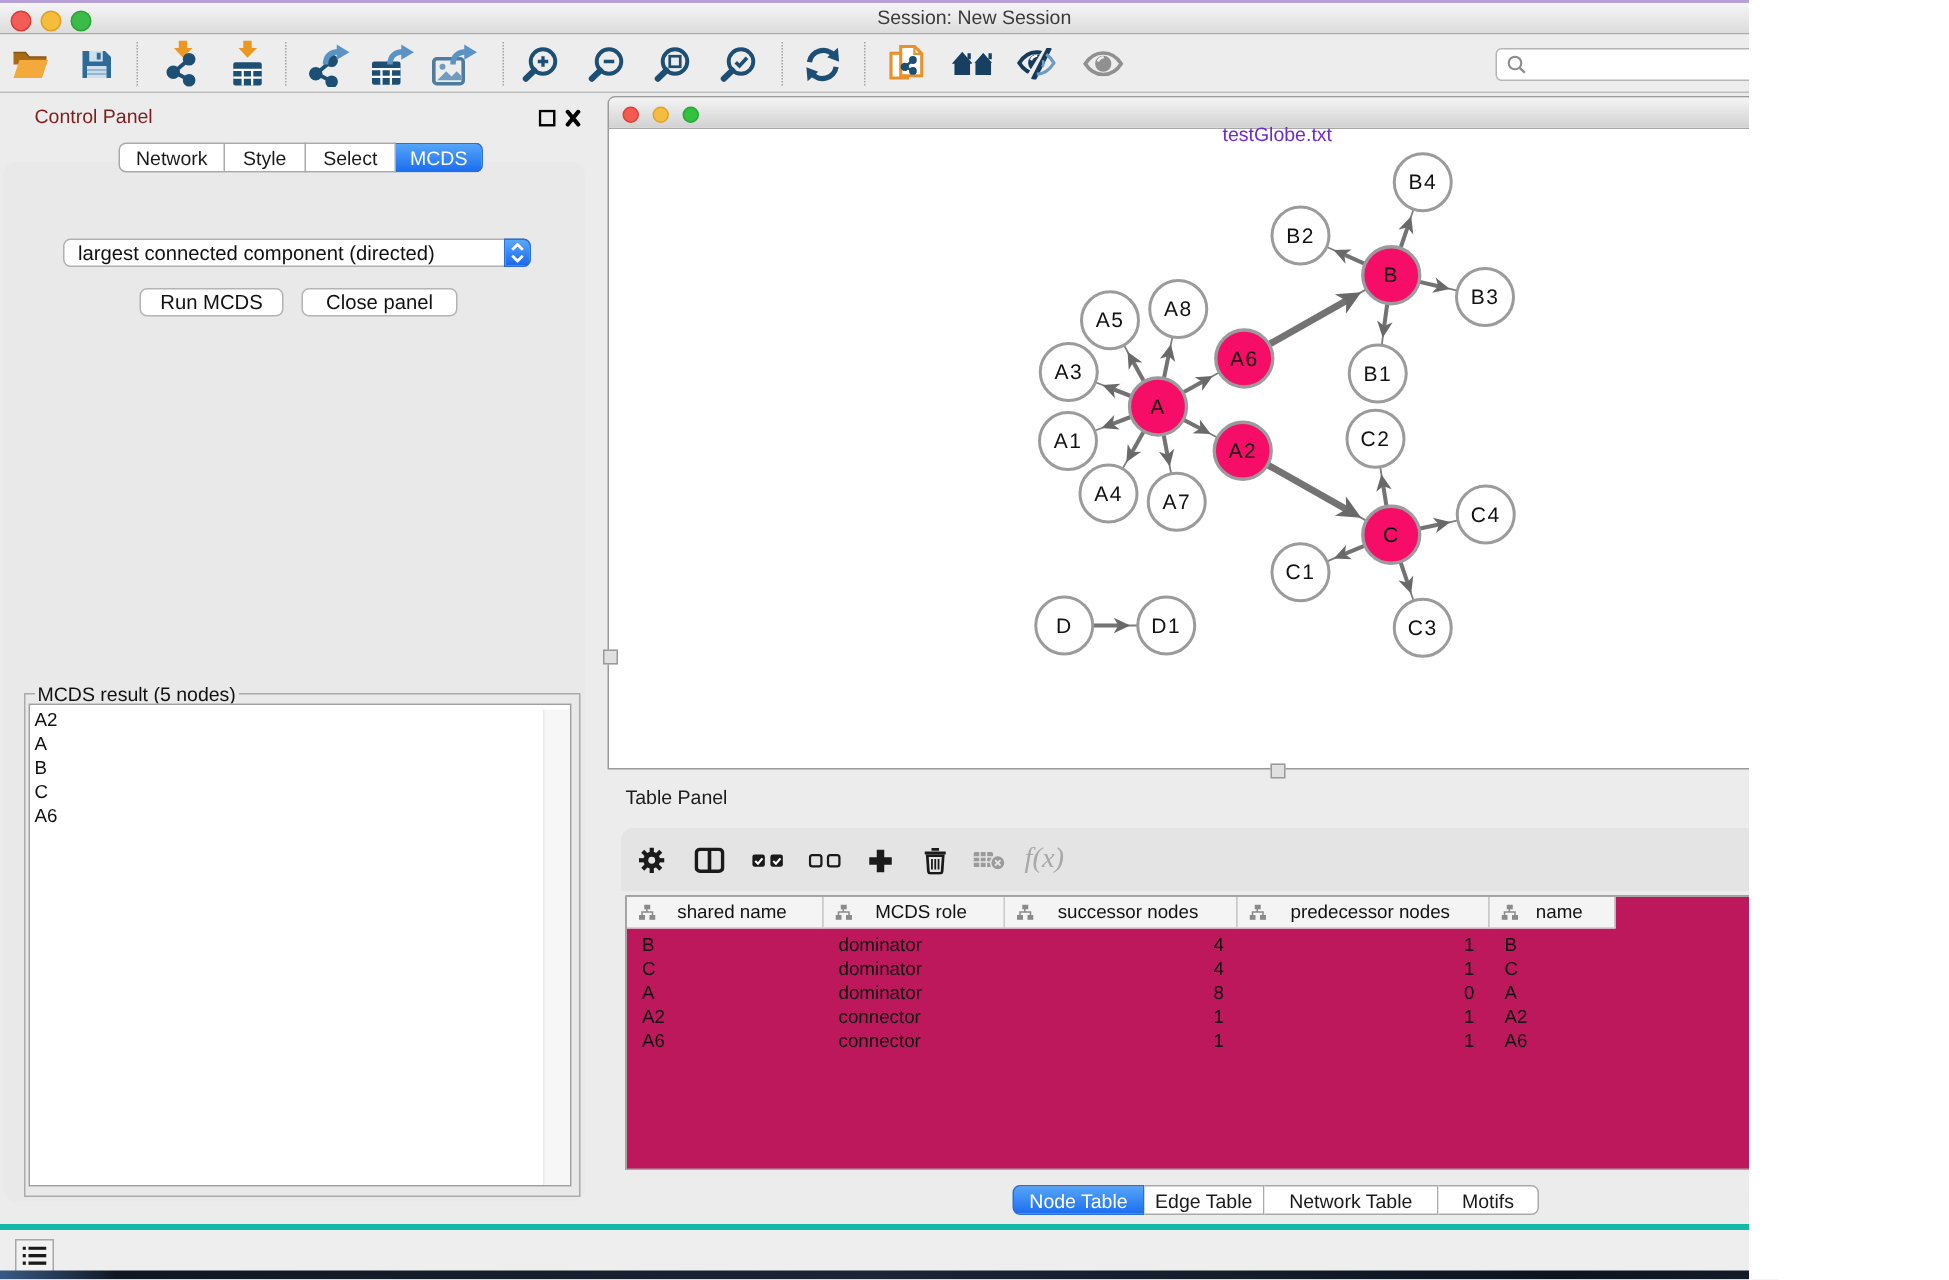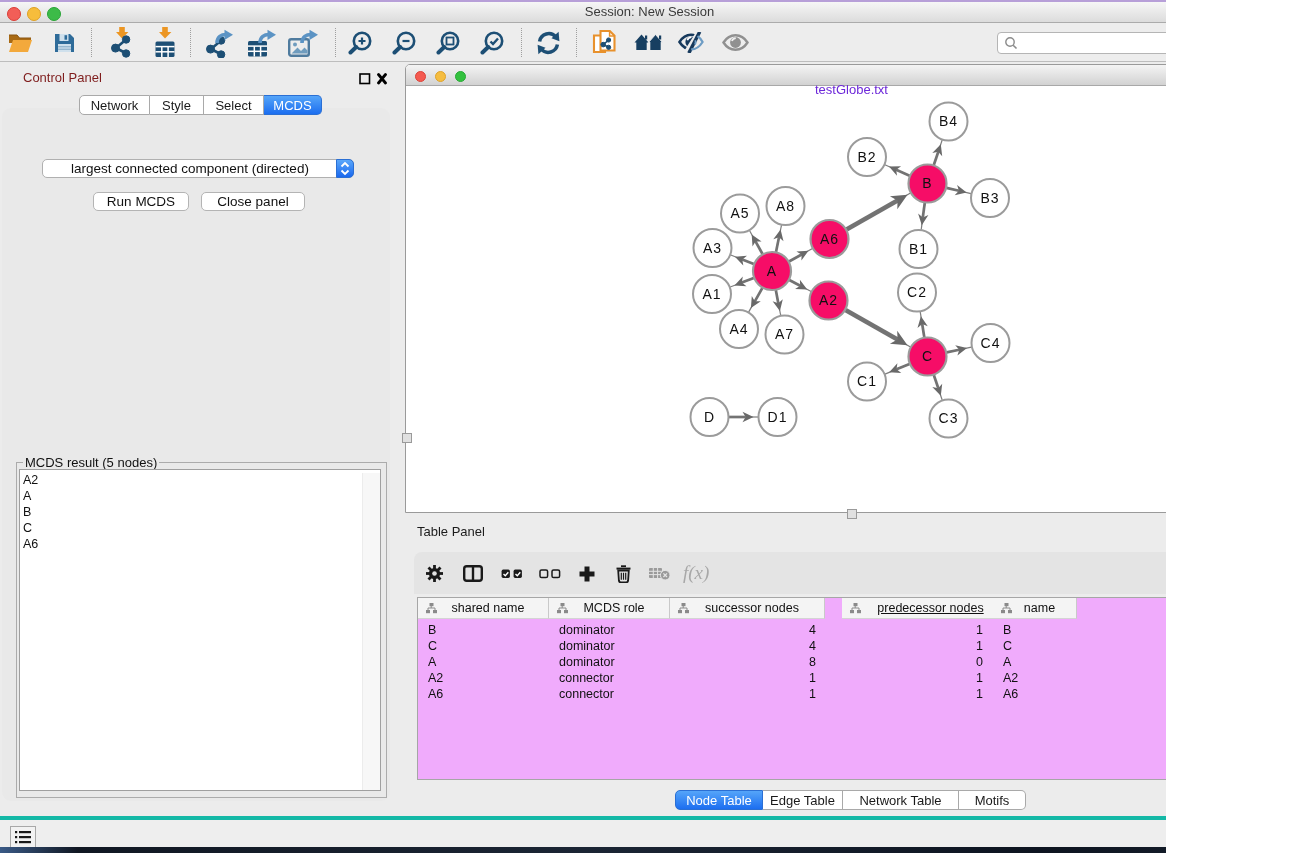--- a/index.html
+++ b/index.html
@@ -23,21 +23,21 @@
   #cp-title{left:23px;top:70px;font-size:13px;color:#7f1d1d;}
   #cp-content{left:2px;top:108px;width:388px;height:693px;background:#e9e9e9;border-radius:9px;}
   .seg{position:absolute;display:flex;height:20px;font-size:13px;}
   .seg .s{background:#fff;border:1px solid #a9a9a9;border-left:none;color:#1a1a1a;
      display:flex;align-items:center;justify-content:center;box-sizing:border-box;}
   .seg .s.first{border-left:1px solid #a9a9a9;border-radius:5px 0 0 5px;}
   .seg .s.last{border-radius:0 5px 5px 0;}
   .seg .s.blue{background:linear-gradient(#55a5f9,#1c6ef0);border-color:#2a6fd4;color:#fff;}
   #optlabel{left:0px;top:136px;width:396px;text-align:center;font-size:13.5px;color:#111;}
   #combo{left:42px;top:159px;width:312px;height:19px;background:#fff;border:1px solid #b0b0b0;
-     border-radius:5px;box-sizing:border-box;font-size:13.5px;color:#111;line-height:18px;padding-left:28px;}
+     border-radius:5px;box-sizing:border-box;font-size:13.5px;color:#111;line-height:18px;padding-left:9px;}
   #combo-btn{left:336px;top:159px;width:18px;height:19px;border-radius:0 5px 5px 0;
      background:linear-gradient(#5aa7fa,#1a68ee);border:1px solid #2a6fd4;box-sizing:border-box;}
   .btn{position:absolute;background:#fff;border:1px solid #b4b4b4;border-radius:5px;
      font-size:13.5px;color:#111;display:flex;align-items:center;justify-content:center;box-sizing:border-box;}
   
   #mcds-fs{left:16px;top:455px;width:371px;height:343px;box-sizing:border-box;}
   #mcds-fs fieldset{border:1px solid #ababab;margin:0;padding:0;width:100%;height:100%;box-sizing:border-box;}
   #mcds-fs legend{font-size:13px;color:#111;margin-left:6px;padding:0 2px;}
   #mcds-list{left:19px;top:469px;width:362px;height:322px;background:#fff;border:1px solid #9f9f9f;
      box-sizing:border-box;font-size:12.5px;color:#111;}
@@ -45,21 +45,21 @@
   #mcds-sb{left:362px;top:473px;width:17px;height:317px;background:#f7f7f7;border-left:1px solid #ececec;}
   
   #nw{left:405px;top:64px;width:893px;height:449px;border:1px solid #9a9a9a;border-radius:5px 5px 0 0;
       box-sizing:border-box;background:#fff;}
   #nw-titlebar{position:absolute;left:0;top:0;width:100%;height:21px;border-radius:4px 4px 0 0;
       background:linear-gradient(#f4f4f4,#d2d2d2);border-bottom:1px solid #a8a8a8;box-sizing:border-box;}
   #nw-title{position:absolute;width:100%;top:17px;text-align:center;font-size:13px;color:#6d28d9;}
   
   #tp-title{left:417px;top:524px;font-size:13px;color:#1c1c1c;}
   #tp-toolbar{left:414px;top:552px;width:884px;height:42px;background:#e4e4e4;border-radius:8px 8px 0 0;}
-  #tbl{left:417px;top:597px;width:872px;height:183px;background:#f0abfc;border:1px solid #a6a6a6;box-sizing:border-box;}
+  #tbl{left:417px;top:597px;width:872px;height:183px;background:#be185d;border:1px solid #a6a6a6;box-sizing:border-box;}
   .th{position:absolute;top:0;height:21px;background:#f4f4f4;border-right:1px solid #c9c9c9;
       border-bottom:1px solid #d4d4d4;box-sizing:border-box;font-size:12.5px;color:#111;
       display:flex;align-items:center;justify-content:center;}
   .th svg{position:absolute;left:8px;top:5px;}
   .td{position:absolute;font-size:12.5px;color:#111;height:16px;line-height:16px;}
   
   #statusbar{left:0;top:816px;width:1299px;height:31px;background:#eeeeee;border-top:4px solid #14b8a6;box-sizing:border-box;}
   #memory{position:absolute;left:1214px;top:6px;width:74px;height:23px;background:#f6f6f6;
       border:1px solid #b0b0b0;box-sizing:border-box;font-size:12px;color:#111;
       display:flex;align-items:center;}
@@ -474,21 +474,21 @@
         <svg width="11" height="11" viewBox="0 0 11 11">
           <g fill="#8a8a8a">
             <rect x="3.5" y="0" width="4" height="3.2"></rect>
             <rect x="0" y="7" width="4" height="3.2"></rect>
             <rect x="7" y="7" width="4" height="3.2"></rect>
             <path d="M5.2 3 v2 M2 7 v-2 h7 v2" stroke="#8a8a8a" fill="none" stroke-width="1"></path>
           </g>
         </svg>
         <span style="margin-left:10px;">successor nodes</span>
       </div>
-    <div class="th" style="left:424px;width:168px;text-decoration:underline;">
+    <div class="th" style="left:407px;width:168px;">
         <svg width="11" height="11" viewBox="0 0 11 11">
           <g fill="#8a8a8a">
             <rect x="3.5" y="0" width="4" height="3.2"></rect>
             <rect x="0" y="7" width="4" height="3.2"></rect>
             <rect x="7" y="7" width="4" height="3.2"></rect>
             <path d="M5.2 3 v2 M2 7 v-2 h7 v2" stroke="#8a8a8a" fill="none" stroke-width="1"></path>
           </g>
         </svg>
         <span style="margin-left:10px;">predecessor nodes</span>
       </div>

